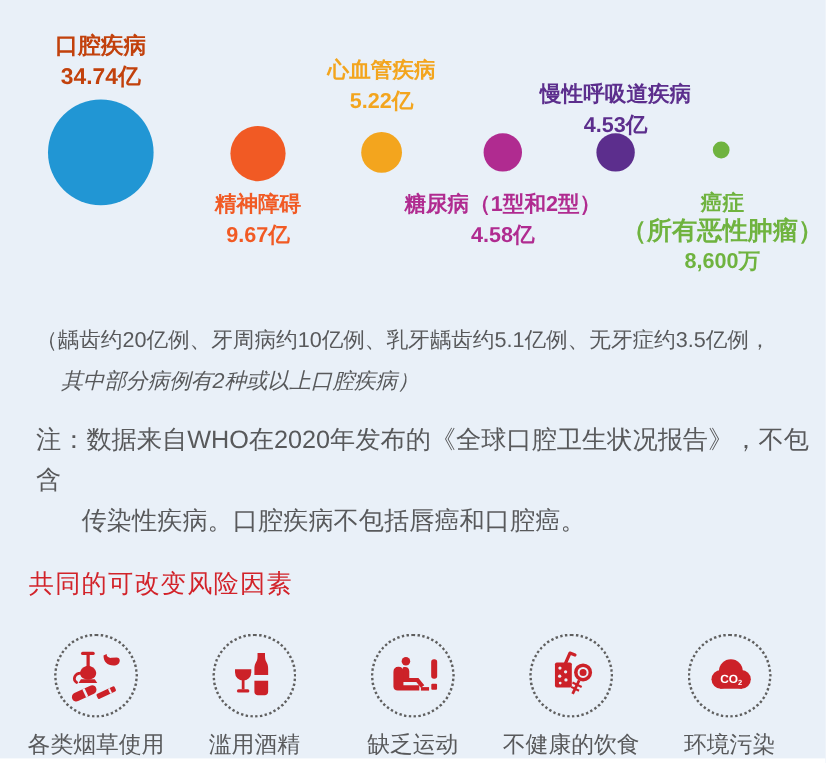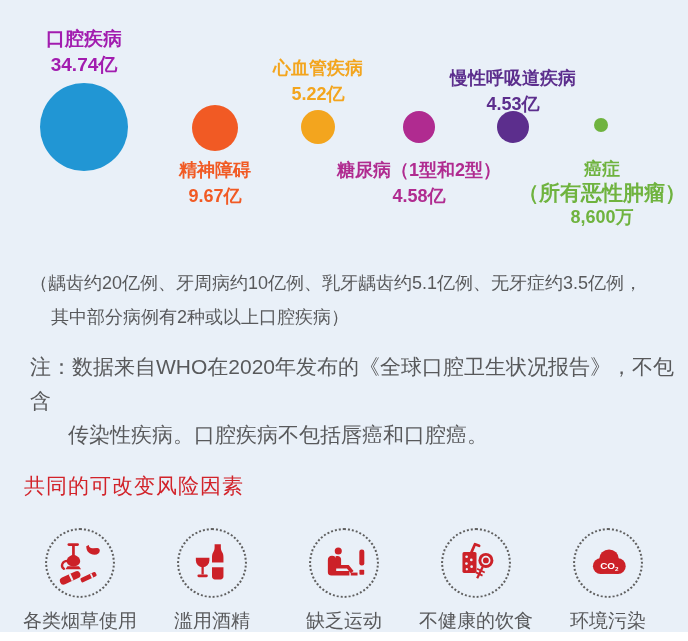--- a/index.html
+++ b/index.html
@@ -10,47 +10,47 @@
   .stage{
     position:relative;width:688px;height:641px;background:var(--bg);
     font-family:"Liberation Sans","DejaVu Sans",sans-serif;overflow:hidden;
   }
   
   .bubble{position:absolute;border-radius:50%;}
   .bubble-label{position:absolute;text-align:center;font-weight:bold;font-size:18px;line-height:26px;}
   .bubble-label .sub{font-size:21px;line-height:24px;}
   #lbl0{left:4px;top:26px;width:160px;font-size:19px;}
   #lbl1{left:135px;top:157px;width:160px;}
-  #lbl2{left:238px;top:55px;width:160px;}
+  #lbl2{left:238px;top:45px;width:160px;}
   #lbl3{left:322px;top:157px;width:194px;}
   #lbl4{left:423px;top:65px;width:180px;}
   #lbl5{left:516px;top:157px;width:172px;line-height:24px;}
   
   .paren-note{position:absolute;left:30px;top:266px;font-size:18px;line-height:34px;color:var(--gray);}
-  .paren-note .l2{padding-left:21px;}
+  .paren-note .l2{padding-left:21px;font-style:italic;}
   .who-note{position:absolute;left:30px;top:350px;font-size:21px;line-height:34px;color:var(--gray);}
   .who-note .l2{padding-left:38px;}
   
   .risk-title{position:absolute;left:24px;top:472px;font-size:21px;font-weight:normal;color:var(--red-title);letter-spacing:1px;}
   .risk-row{position:absolute;left:14px;top:528px;width:660px;display:flex;}
   .risk-item{width:132px;display:flex;flex-direction:column;align-items:center;}
   .risk-circle{width:70px;height:70px;box-sizing:border-box;border:2px dotted #5f5f5f;border-radius:50%;
     display:flex;align-items:center;justify-content:center;}
   .risk-circle svg{width:50px;height:50px;color:var(--icon-red);}
   .risk-label{margin-top:10px;font-size:19px;color:var(--gray);white-space:nowrap;}
   .bottom-strip{position:absolute;left:0;bottom:0;width:688px;height:9px;background:#ffffff;}
 </style>
 </head>
 <body>
 
 <div class="stage">
 
   <div>
 
-    <div class="bubble-label" id="lbl0" style="color: #a21caf;">
+    <div class="bubble-label" id="lbl0" style="color: #c2410c;">
       <div>口腔疾病</div>
       <div>34.74亿</div>
     </div>
     <div class="bubble" style="height: 88px; width: 88px; left: 40px; top: 83px; background: rgb(33, 150, 212);"></div>
 
     <div class="bubble" style="height: 46.4281px; width: 46.4281px; left: 191.786px; top: 104.786px; background: rgb(241, 90, 36);"></div>
     <div class="bubble-label" id="lbl1" style="color: rgb(241, 90, 36);">
       <div>精神障碍</div>
       <div>9.67亿</div>
     </div>

